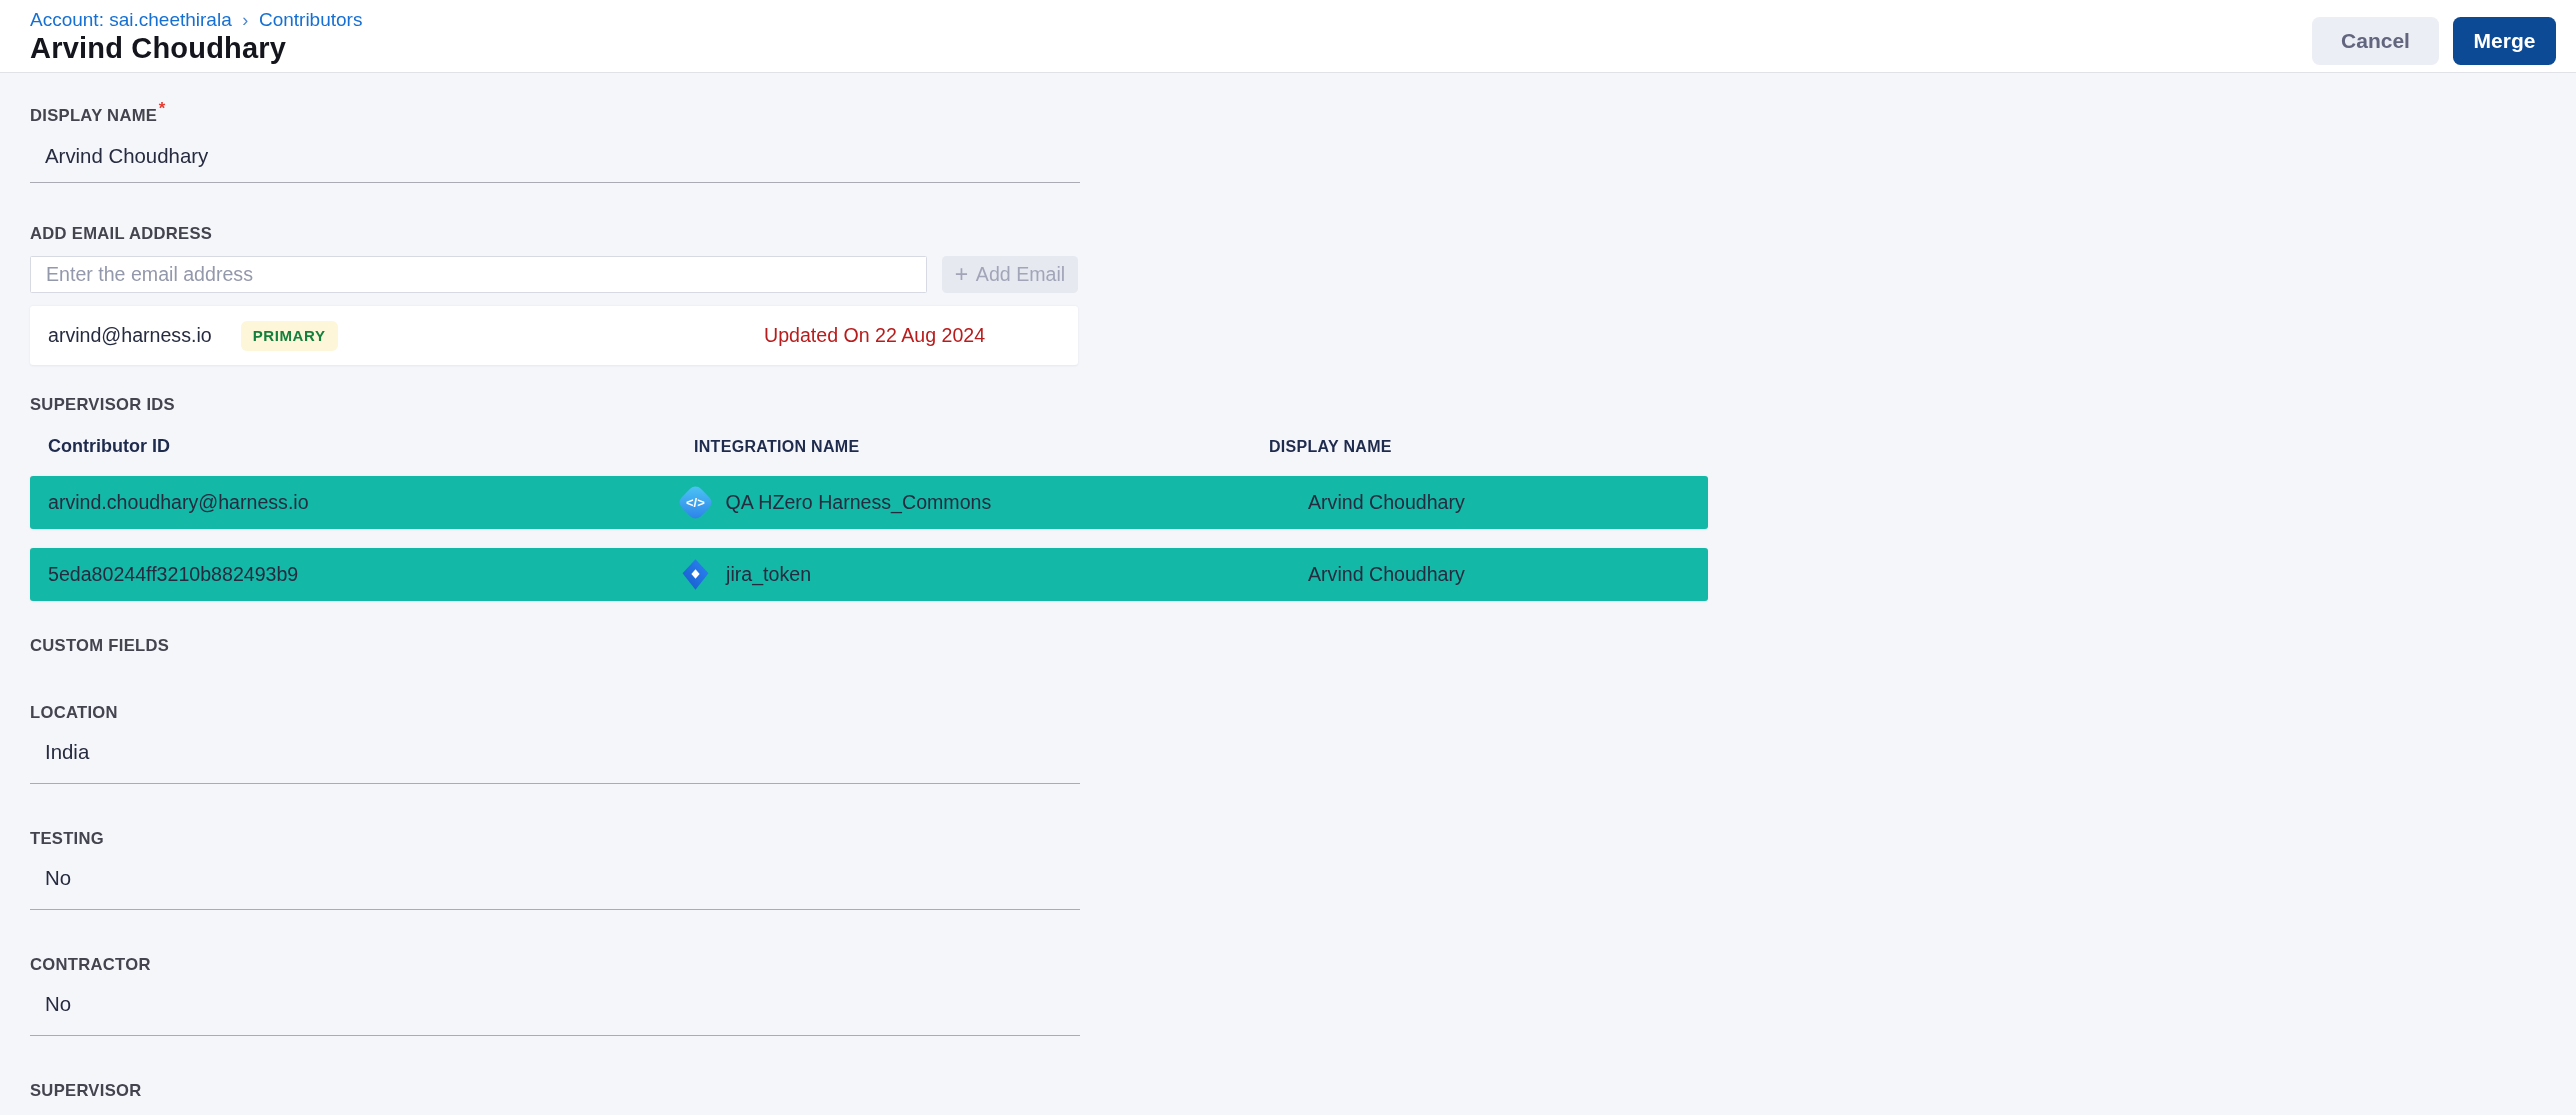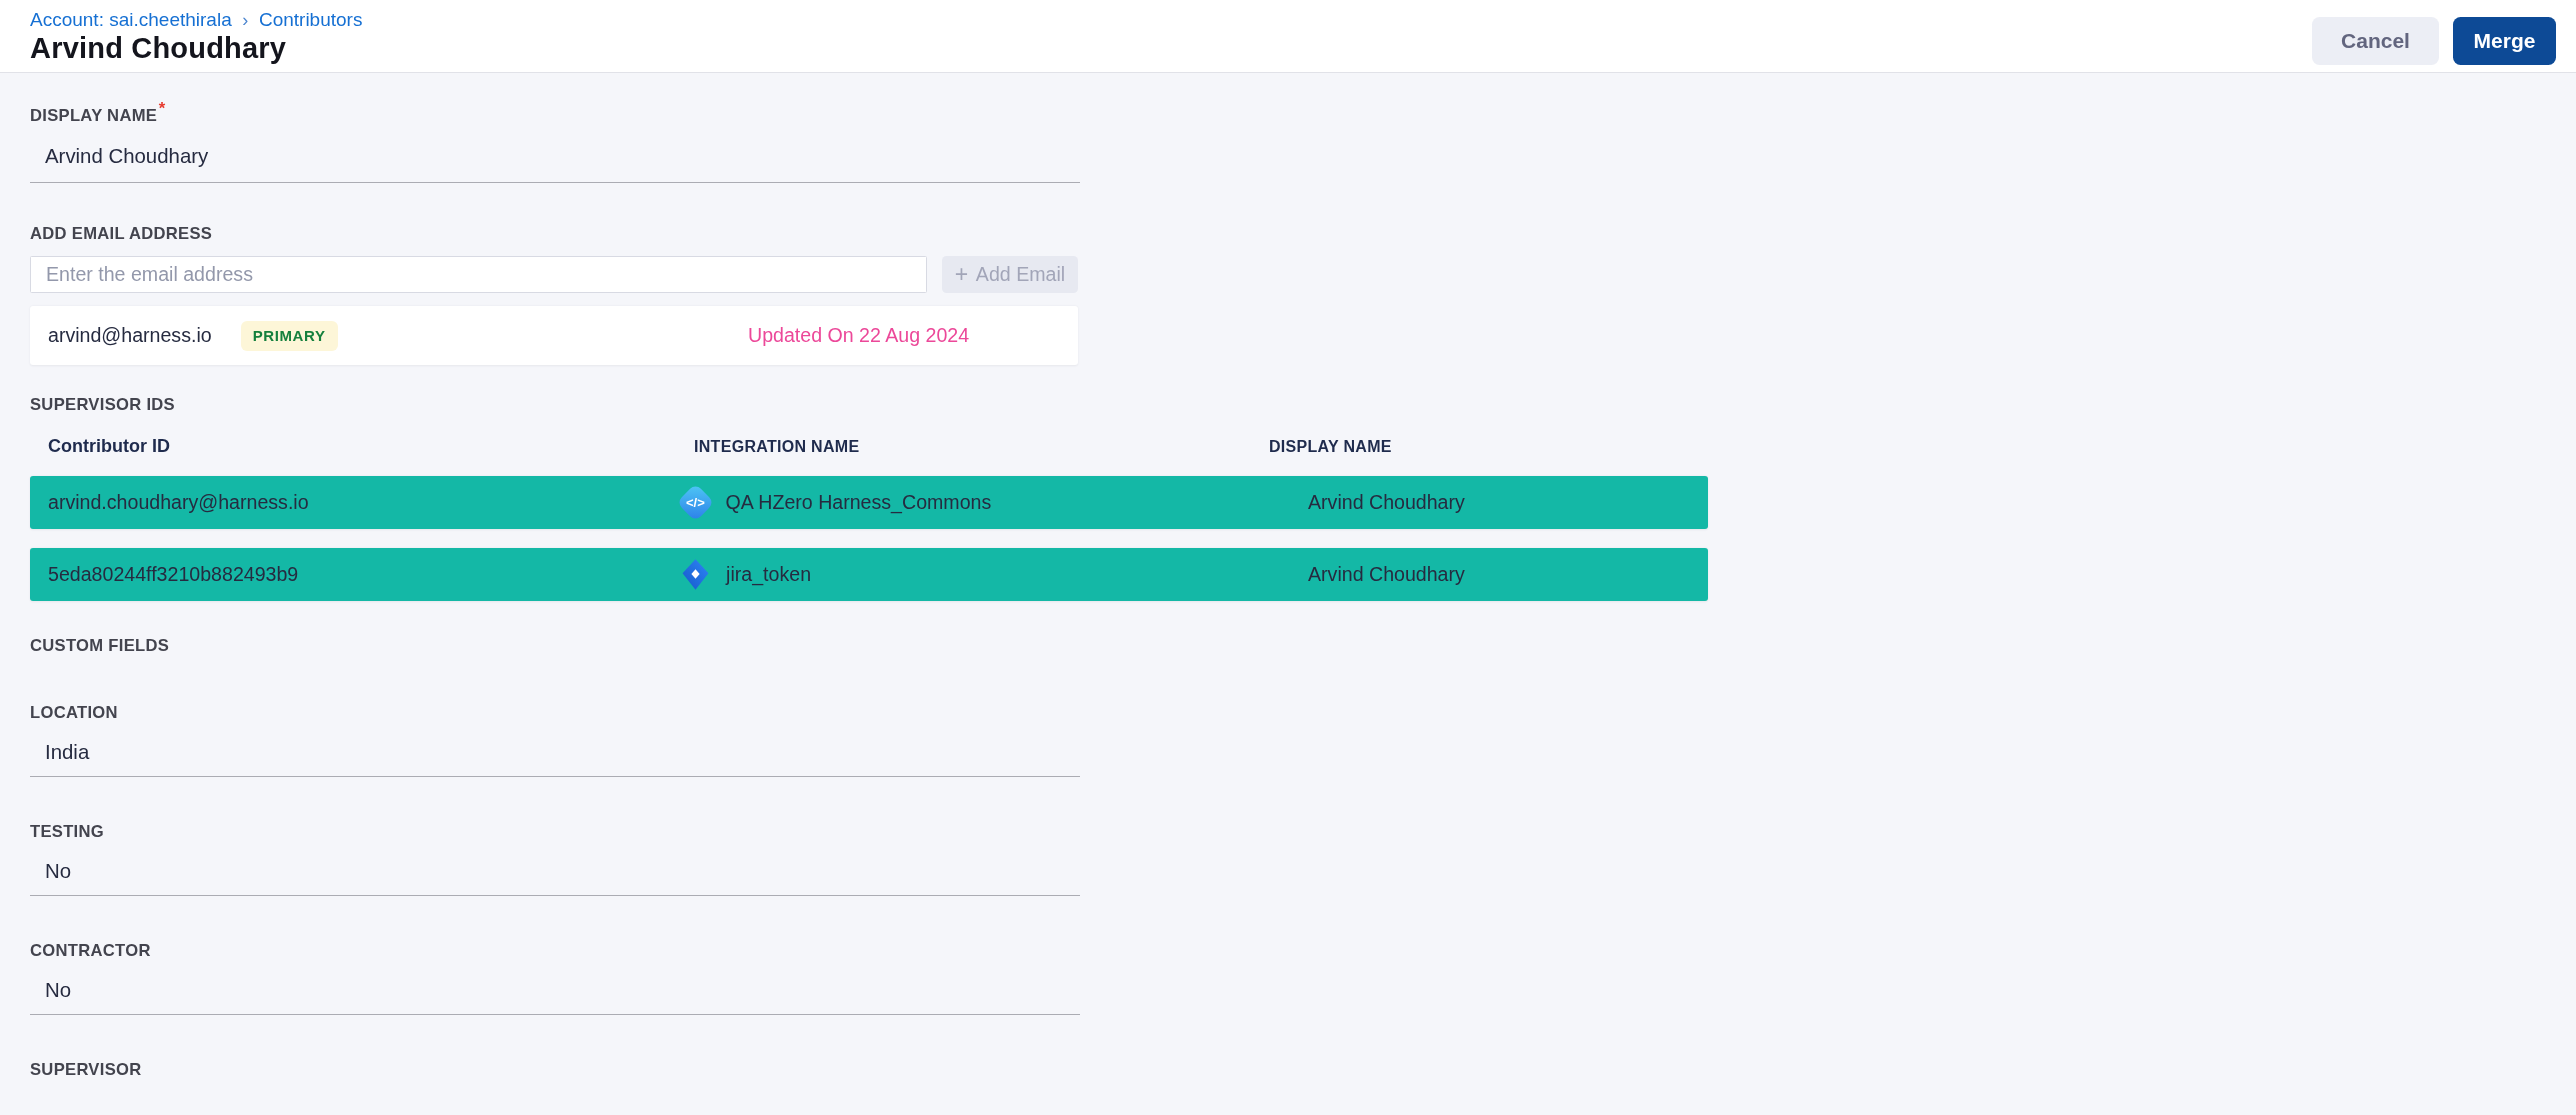--- a/index.html
+++ b/index.html
@@ -91,21 +91,21 @@
     box-shadow: 0 0.8px 2.3px rgba(40,41,61,0.07);
     display: flex; align-items: center; padding-left: 18px;
   }
   .email-text { font-size: 19.6px; color: #262b40; }
   .primary-badge {
     margin-left: 29px;
     background: #fdf6d8; color: #15803d;
     font-size: 15px; font-weight: bold; letter-spacing: 0.6px;
     padding: 6.8px 12px; border-radius: 6px;
   }
-  .updated-on { position: absolute; left: 718px; font-size: 19.6px; color: #ec4899; }
+  .updated-on { position: absolute; left: 734px; font-size: 19.6px; color: #b91c1c; }
 
   
   .lbl-contributor-ids { margin-top: 30px; }
   .thead { display: flex; margin-top: 21px; align-items: baseline; }
   .th1 { width: 664px; padding-left: 18px; font-size: 18px; font-weight: bold; color: #1f2b4d; }
   .th2 { width: 575px; font-size: 16px; font-weight: bold; color: #1f2b4d; letter-spacing: 0.3px; }
   .th3 { flex: 1; font-size: 16px; font-weight: bold; color: #1f2b4d; letter-spacing: 0.3px; }
 
   .crow {
     width: 1678px; height: 53px; margin-top: 19px;
@@ -129,21 +129,21 @@
     transform: rotate(-45deg);
     color: #ffffff; font-size: 13px; font-weight: bold;
     font-family: "Liberation Sans", sans-serif;
   }
   .jira-icon { flex-shrink: 0; margin-left: 1.5px; }
 
   
   .lbl-custom-fields { margin-top: 35px; }
   .cfield { margin-top: 45px; }
   .cfield:first-of-type { margin-top: 0; }
-  .cfield .underline-input { padding: 18px 0 12px 15px; }
+  .cfield .underline-input { padding: 18px 0 19px 15px; }
   .custom-fields-group { margin-top: 47px; }
 </style>
 </head>
 <body>
 
 <div class="header">
   <div class="breadcrumb">
     <span class="crumb">Account: sai.cheethirala</span>
     <span class="sep">›</span>
     <span class="crumb">Contributors</span>

